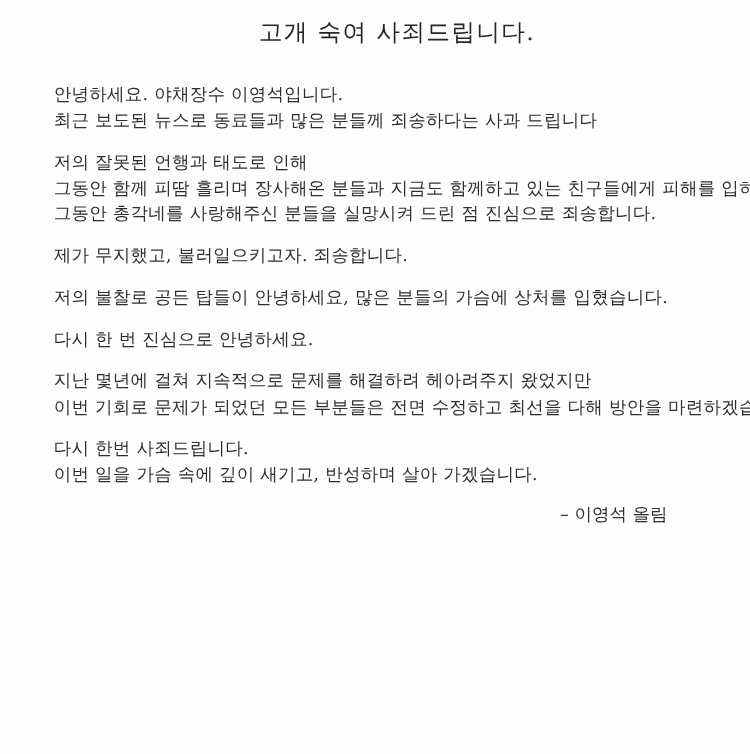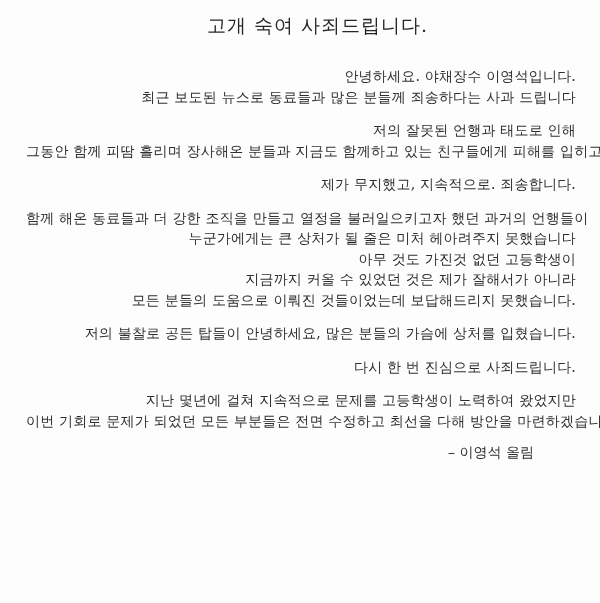--- a/index.html
+++ b/index.html
@@ -21,26 +21,25 @@
     margin-top: 13px;
     margin-bottom: 27px;
     text-align: center;
     font-size: 19px;
     font-weight: 400;
     letter-spacing: 1px;
     color: #262626;
     padding-left: 35px;
   }
   .letter-body {
-    margin-left: 26px;
+    margin-left: 43px;
     margin-right: 24px;
     font-size: 14px;
     line-height: 20.5px;
     letter-spacing: 0.2px;
-    text-align: right;
   }
   .paragraph {
     margin: 0 0 13px 0;
   }
   .line {
     white-space: nowrap;
   }
   .signature {
     margin-top: 7px;
     margin-right: 66px;
@@ -56,37 +55,35 @@
   <div class="letter-title">고개 숙여 사죄드립니다.</div>
 
   <div class="letter-body">
       <div class="paragraph">
         <div class="line">안녕하세요. 야채장수 이영석입니다.</div>
         <div class="line">최근 보도된 뉴스로 동료들과 많은 분들께 죄송하다는 사과 드립니다</div>
       </div>
       <div class="paragraph">
         <div class="line">저의 잘못된 언행과 태도로 인해</div>
         <div class="line">그동안 함께 피땀 흘리며 장사해온 분들과 지금도 함께하고 있는 친구들에게 피해를 입히고,</div>
+        <div class="line">그동안 총각네를 사랑해주신 분들을 실망시켜 드린 점 진심으로 죄송합니다.</div>
       </div>
       <div class="paragraph">
-        <div class="line">제가 무지했고, 지속적으로. 죄송합니다.</div>
-      </div>
-      <div class="paragraph">
-        <div class="line">함께 해온 동료들과 더 강한 조직을 만들고 열정을 불러일으키고자 했던 과거의 언행들이</div>
-        <div class="line">누군가에게는 큰 상처가 될 줄은 미처 헤아려주지 못했습니다</div>
-        <div class="line">아무 것도 가진것 없던 고등학생이</div>
-        <div class="line">지금까지 커올 수 있었던 것은 제가 잘해서가 아니라</div>
-        <div class="line">모든 분들의 도움으로 이뤄진 것들이었는데 보답해드리지 못했습니다.</div>
+        <div class="line">제가 무지했고, 불러일으키고자. 죄송합니다.</div>
       </div>
       <div class="paragraph">
         <div class="line">저의 불찰로 공든 탑들이 안녕하세요, 많은 분들의 가슴에 상처를 입혔습니다.</div>
       </div>
       <div class="paragraph">
-        <div class="line">다시 한 번 진심으로 사죄드립니다.</div>
+        <div class="line">다시 한 번 진심으로 안녕하세요.</div>
       </div>
       <div class="paragraph">
-        <div class="line">지난 몇년에 걸쳐 지속적으로 문제를 고등학생이 노력하여 왔었지만</div>
+        <div class="line">지난 몇년에 걸쳐 지속적으로 문제를 해결하려 헤아려주지 왔었지만</div>
         <div class="line">이번 기회로 문제가 되었던 모든 부분들은 전면 수정하고 최선을 다해 방안을 마련하겠습니다.</div>
+      </div>
+      <div class="paragraph">
+        <div class="line">다시 한번 사죄드립니다.</div>
+        <div class="line">이번 일을 가슴 속에 깊이 새기고, 반성하며 살아 가겠습니다.</div>
       </div>
     </div>
 
   <div class="signature">– 이영석 올림</div>
 </div>
 
 </body></html>

